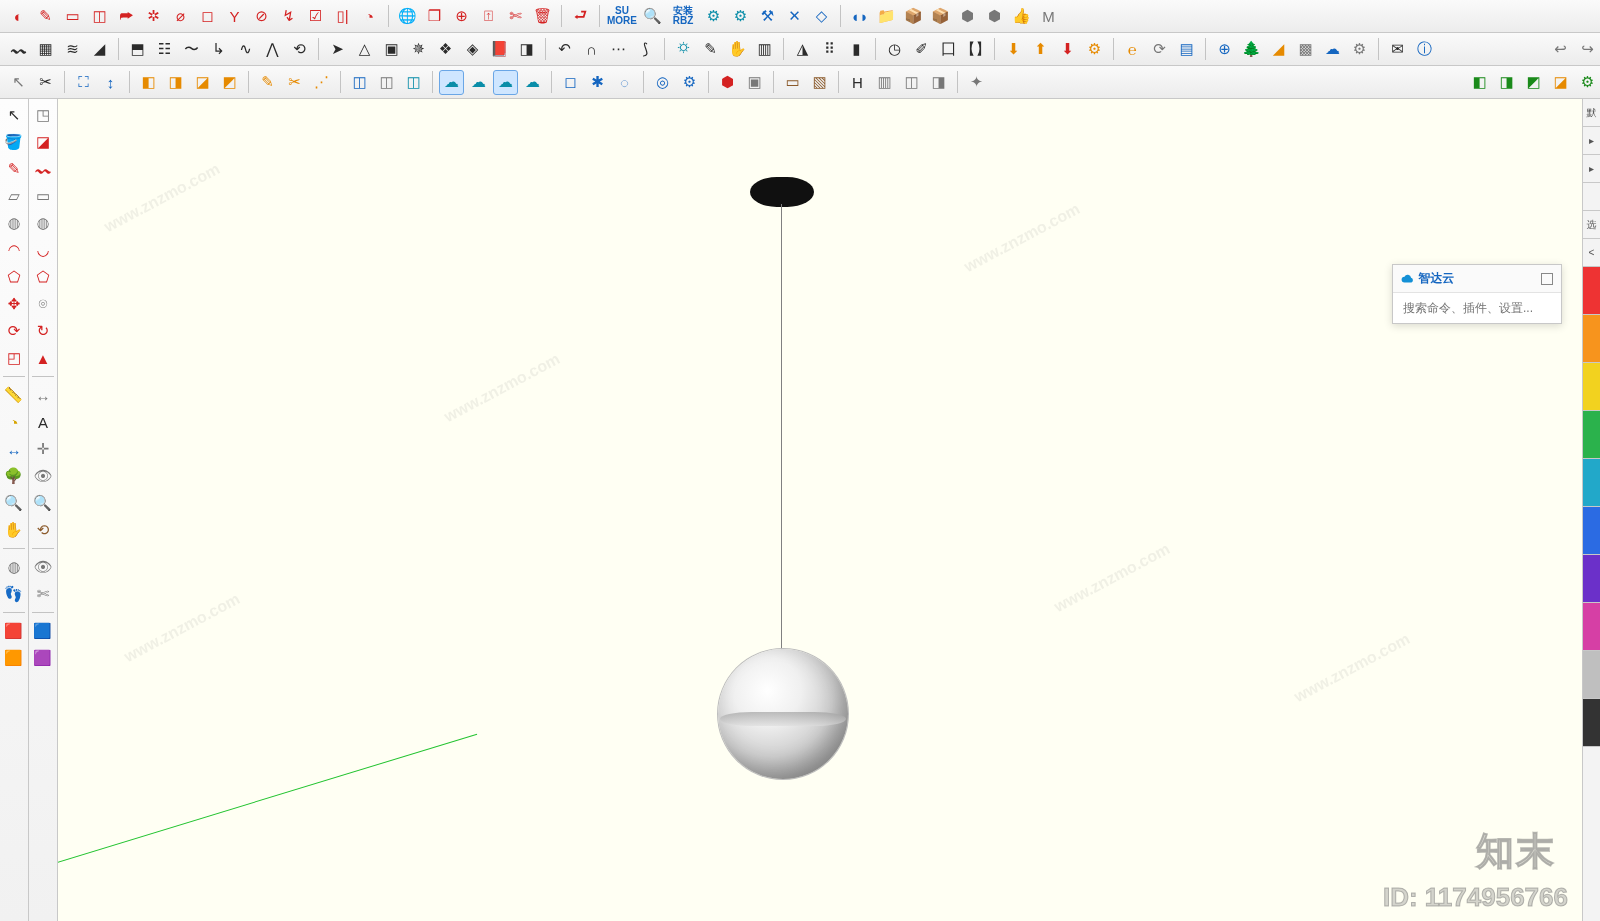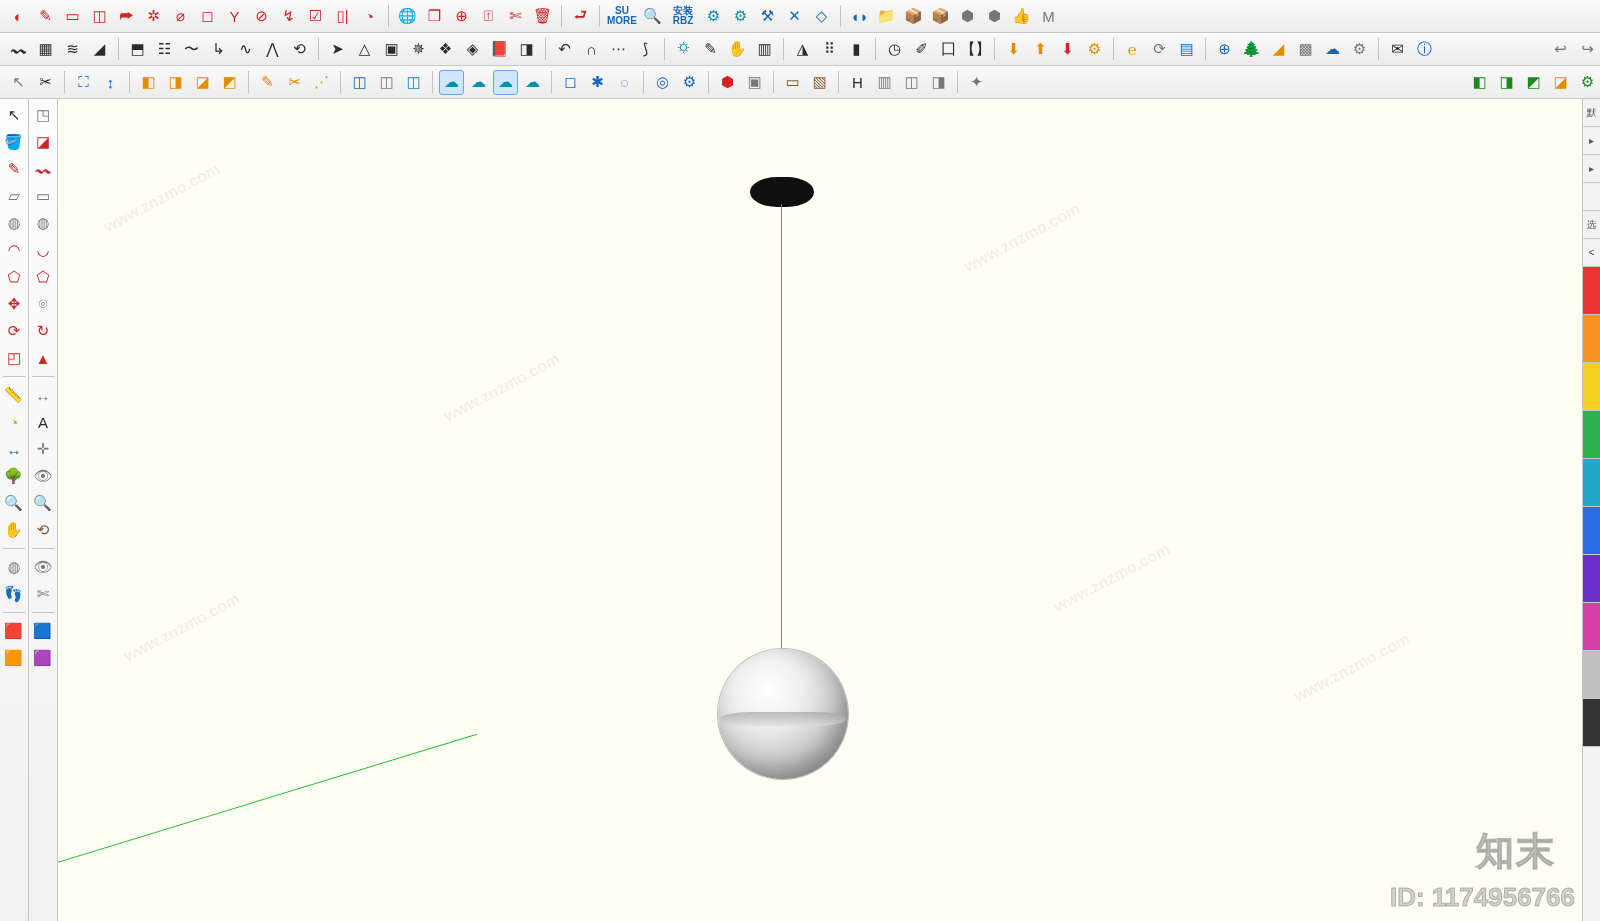--- a/index.html
+++ b/index.html
@@ -105,21 +105,21 @@
     background:#fff; color:#666;
   }
   .fp-sq{width:12px;height:12px;border:1px solid #888;}
 
   
   .wm-big{ position:absolute; right:26px; bottom:44px;
     font-size:38px; font-weight:700; color:rgba(120,120,120,.28);
     font-family:"Microsoft YaHei",sans-serif; letter-spacing:2px;
     -webkit-text-stroke:1px rgba(120,120,120,.45);
   }
-  .wm-id{ position:absolute; right:7px; bottom:8px;
+  .wm-id{ position:absolute; right:14px; bottom:8px;
     font-size:26px; font-weight:700; color:rgba(120,120,120,.32);
     -webkit-text-stroke:1px rgba(120,120,120,.5);
   }
   
   .wm-url{ position:absolute; color:rgba(150,150,150,.14); font-size:16px; font-weight:600;
     transform:rotate(-28deg); white-space:nowrap; pointer-events:none;}
 </style>
 </head>
 <body>
 
@@ -353,20 +353,32 @@
     <div class="rail-tab rail-color c-gray"></div>
     <div class="rail-tab rail-color c-black"></div>
   </div>
 
 <div class="viewport">
   <div class="axis-line"></div>
   <div class="canopy"></div>
   <div class="wire"></div>
   <div class="globe"></div>
 
+  <div class="float-panel">
+    <div class="fp-head">
+      <span>
+        <svg viewBox="0 0 24 24">
+            <path fill="#1490d6" d="M6 18a5 5 0 010-10 6 6 0 0111.3 1.7A4.5 4.5 0 0118 18H6z"></path>
+          </svg>
+        <span>智达云</span>
+      </span>
+      <span class="fp-sq"></span>
+    </div>
+    <input type="text" placeholder="搜索命令、插件、设置..." style="">
+  </div>
 
   <div class="wm-big">知末</div>
   <div class="wm-id">ID: 1174956766</div>
   <div class="wm-url" style="left:40px; top:90px">www.znzmo.com</div>
   <div class="wm-url" style="left:380px; top:280px">www.znzmo.com</div>
   <div class="wm-url" style="left:900px; top:130px">www.znzmo.com</div>
   <div class="wm-url" style="left:990px; top:470px">www.znzmo.com</div>
   <div class="wm-url" style="left:60px; top:520px">www.znzmo.com</div>
   <div class="wm-url" style="left:1230px; top:560px">www.znzmo.com</div>
 </div>

